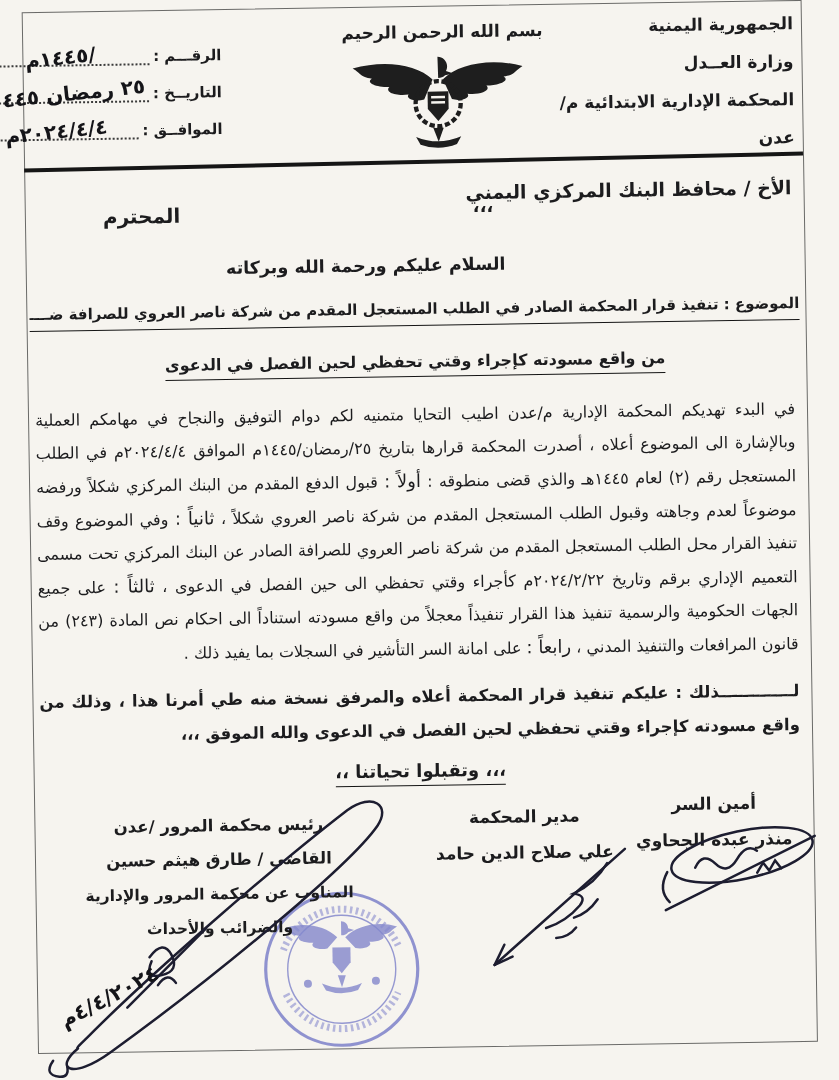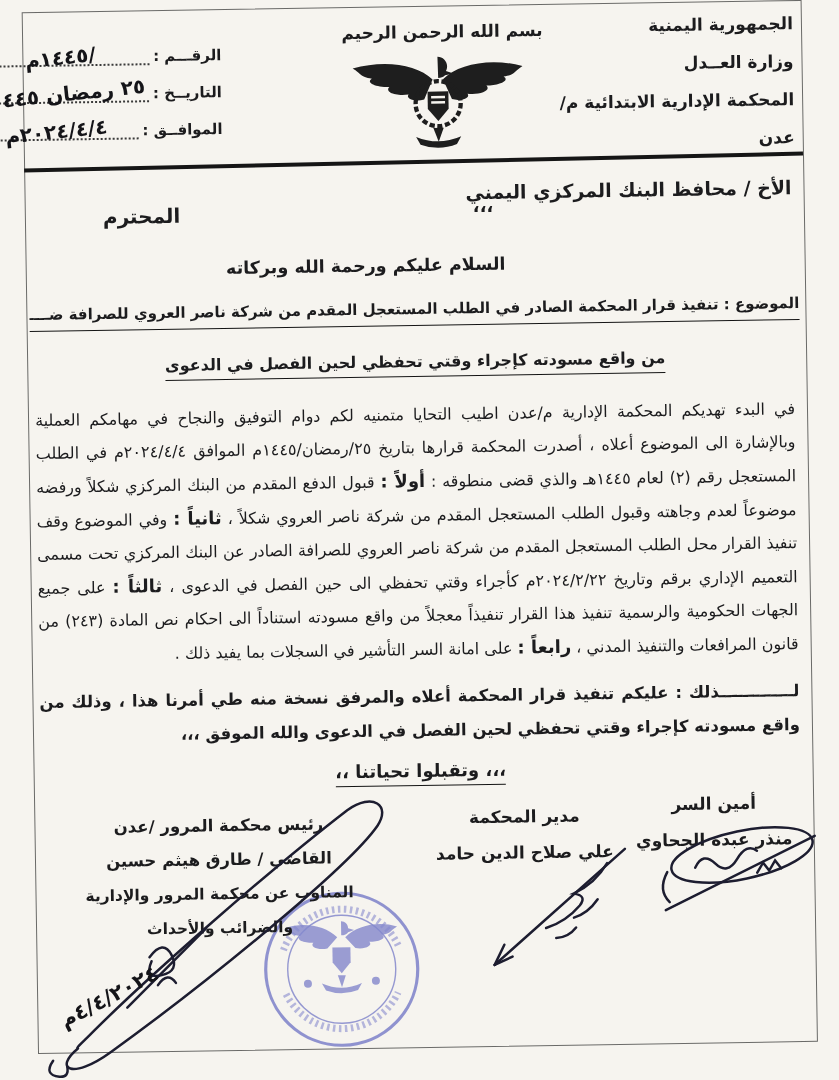--- a/index.html
+++ b/index.html
@@ -30,21 +30,21 @@
   .to{top:182px;right:42px;font-size:19px;font-weight:bold;}
   .commas{top:196px;left:478px;font-size:18px;font-weight:bold;}
   .honorific{top:200px;left:108px;font-size:20px;font-weight:bold;}
   .greeting{top:255px;left:190px;width:360px;text-align:center;font-size:17.5px;font-weight:600;}
   
   .subject1{top:300px;right:36px;width:770px;font-size:15px;font-weight:bold;white-space:nowrap;border-bottom:1.6px solid #141414;padding-bottom:7px;overflow:hidden;}
   .subject2wrap{top:352px;right:36px;width:770px;text-align:center;}
   .subject2{display:inline-block;font-size:16px;font-weight:bold;border-bottom:1.6px solid #141414;padding-bottom:5px;}
   
   .body{top:398px;right:42px;width:760px;font-size:16px;line-height:33px;text-align:justify;}
-  .mk{font-weight:bold;font-size:18px;}
+  .mk{font-weight:normal;font-size:18px;}
   .closing{top:680px;right:42px;width:760px;font-size:16.5px;line-height:34px;font-weight:bold;text-align:justify;}
   .salutwrap{top:760px;left:262px;width:310px;text-align:center;}
   .salut{display:inline-block;font-size:18px;font-weight:bold;border-bottom:1.6px solid #141414;padding-bottom:4px;}
   
   .sigcol{text-align:center;font-weight:bold;}
   .sig-sec{top:790px;left:612px;width:195px;font-size:17px;line-height:36px;}
   .sig-dir{top:800px;left:420px;width:200px;font-size:17px;line-height:36px;}
   .sig-judge{top:806px;right:452px;left:42px;width:346px;font-size:16.5px;line-height:34px;}
   .sig-judge .small{font-size:15.5px;}
   .hdate{top:980px;left:48px;font-size:21px;transform:rotate(-27deg);letter-spacing:2px;}

